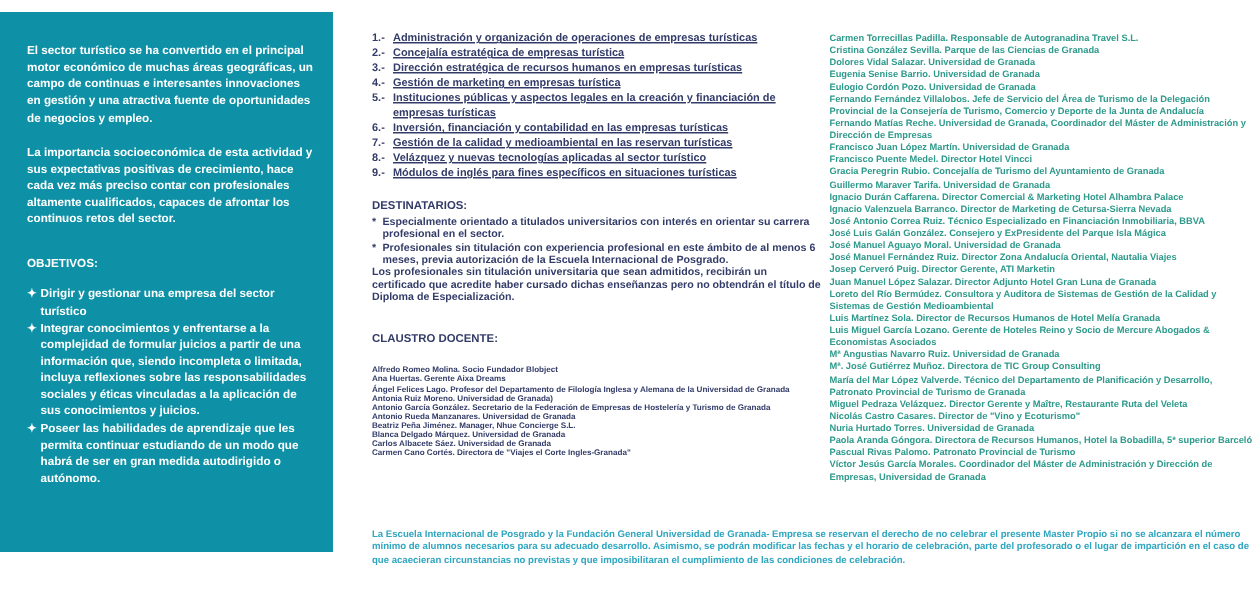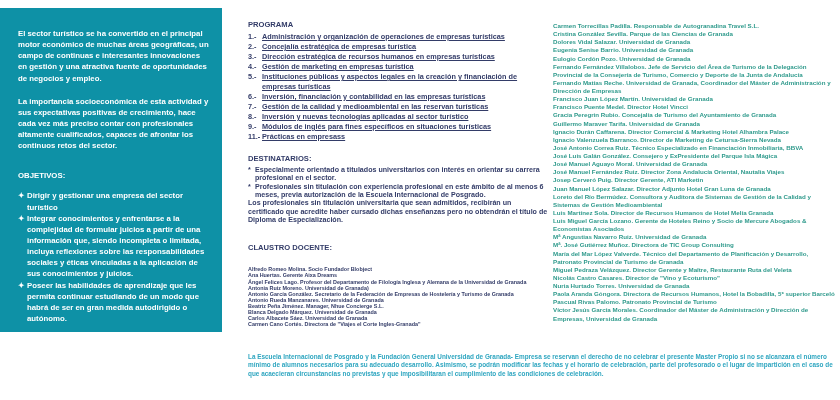--- a/index.html
+++ b/index.html
@@ -8,21 +8,21 @@
     --teal-green:#2f9a8c;
     --footer-teal:#2fa6c0;
   }
   html,body{margin:0;padding:0;}
   body{
     width:840px;height:400px;background:#ffffff;position:relative;overflow:hidden;
     font-family:"Liberation Sans", sans-serif;
   }
   
   .teal-panel{
-    position:absolute;left:0;top:8px;width:222px;height:324px;
+    position:absolute;left:0;top:8px;width:222px;height:360px;
     background:var(--teal);color:#fff;box-sizing:border-box;
     padding:20px 12px 0 18px;
   }
   .teal-panel p{margin:0 0 12px 0;font-size:7.8px;line-height:1.43;font-weight:bold;}
   .objectives-heading{font-size:7.8px;font-weight:bold;margin:20px 0 10px 0;}
   .obj-item{display:flex;font-size:7.8px;font-weight:bold;line-height:1.43;}
   .obj-item .marker{width:9px;flex:none;}
   .obj-item .txt{flex:1;}
 
   
@@ -70,21 +70,20 @@
         <span class="txt">Integrar conocimientos y enfrentarse a la complejidad de formular juicios a partir de una información que, siendo incompleta o limitada, incluya reflexiones sobre las responsabilidades sociales y éticas vinculadas a la aplicación de sus conocimientos y juicios.</span>
       </div>
       <div class="obj-item">
         <span class="marker">✦</span>
         <span class="txt">Poseer las habilidades de aprendizaje que les permita continuar estudiando de un modo que habrá de ser en gran medida autodirigido o autónomo.</span>
       </div>
     </div>
 </div>
 
 <div class="mid">
-  <div class="h-navy">PROGRAMA</div>
   <div>
       <div class="prog-item">
         <span class="marker">1.-</span>
         <span class="txt">Administración y organización de operaciones de empresas turísticas</span>
       </div>
       <div class="prog-item">
         <span class="marker">2.-</span>
         <span class="txt">Concejalía estratégica de empresas turística</span>
       </div>
       <div class="prog-item">
@@ -102,29 +101,25 @@
       <div class="prog-item">
         <span class="marker">6.-</span>
         <span class="txt">Inversión, financiación y contabilidad en las empresas turísticas</span>
       </div>
       <div class="prog-item">
         <span class="marker">7.-</span>
         <span class="txt">Gestión de la calidad y medioambiental en las reservan turísticas</span>
       </div>
       <div class="prog-item">
         <span class="marker">8.-</span>
-        <span class="txt">Inversión y nuevas tecnologías aplicadas al sector turístico</span>
+        <span class="txt">Velázquez y nuevas tecnologías aplicadas al sector turístico</span>
       </div>
       <div class="prog-item">
         <span class="marker">9.-</span>
         <span class="txt">Módulos de inglés para fines específicos en situaciones turísticas</span>
-      </div>
-      <div class="prog-item">
-        <span class="marker">11.-</span>
-        <span class="txt">Prácticas en empresass</span>
       </div>
     </div>
 
   <div class="dest-block">
     <div class="h-navy">DESTINATARIOS:</div>
     <div>
         <div class="dest-item">
           <span class="marker">*</span>
           <span class="txt">Especialmente orientado a titulados universitarios con interés en orientar su carrera profesional en el sector.</span>
         </div>

